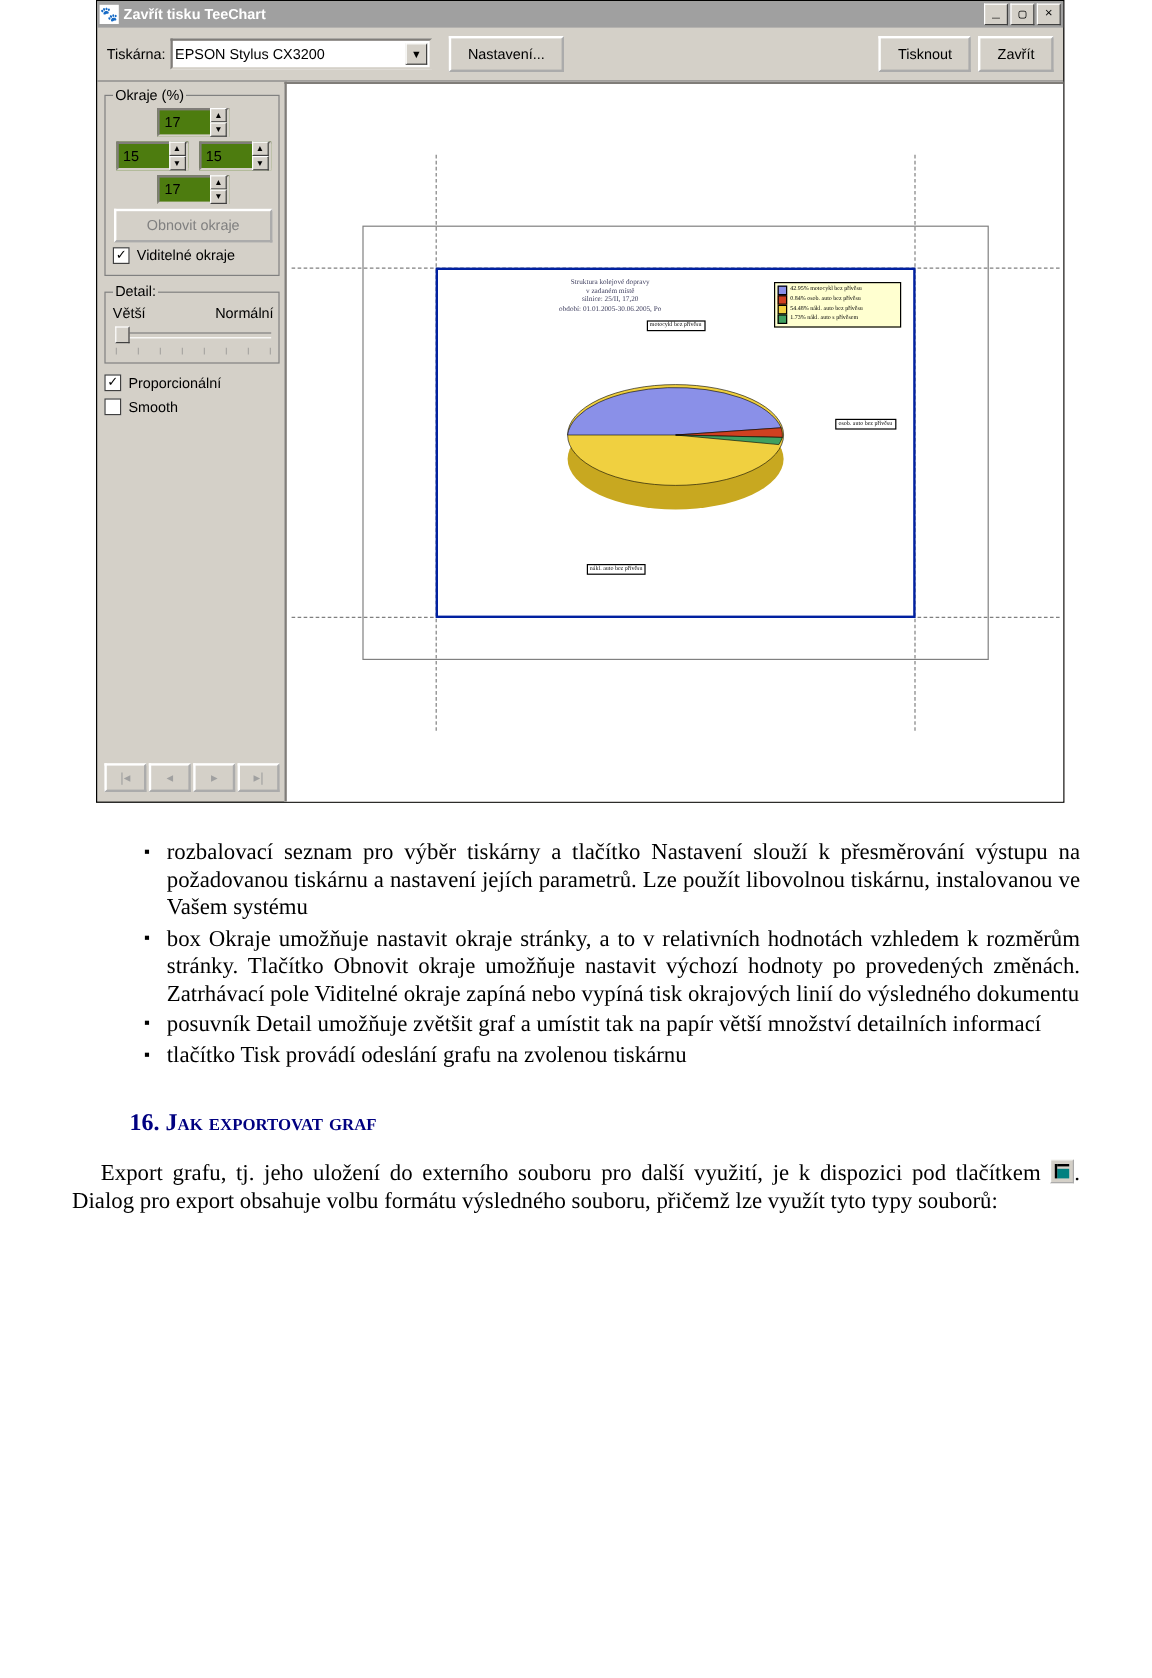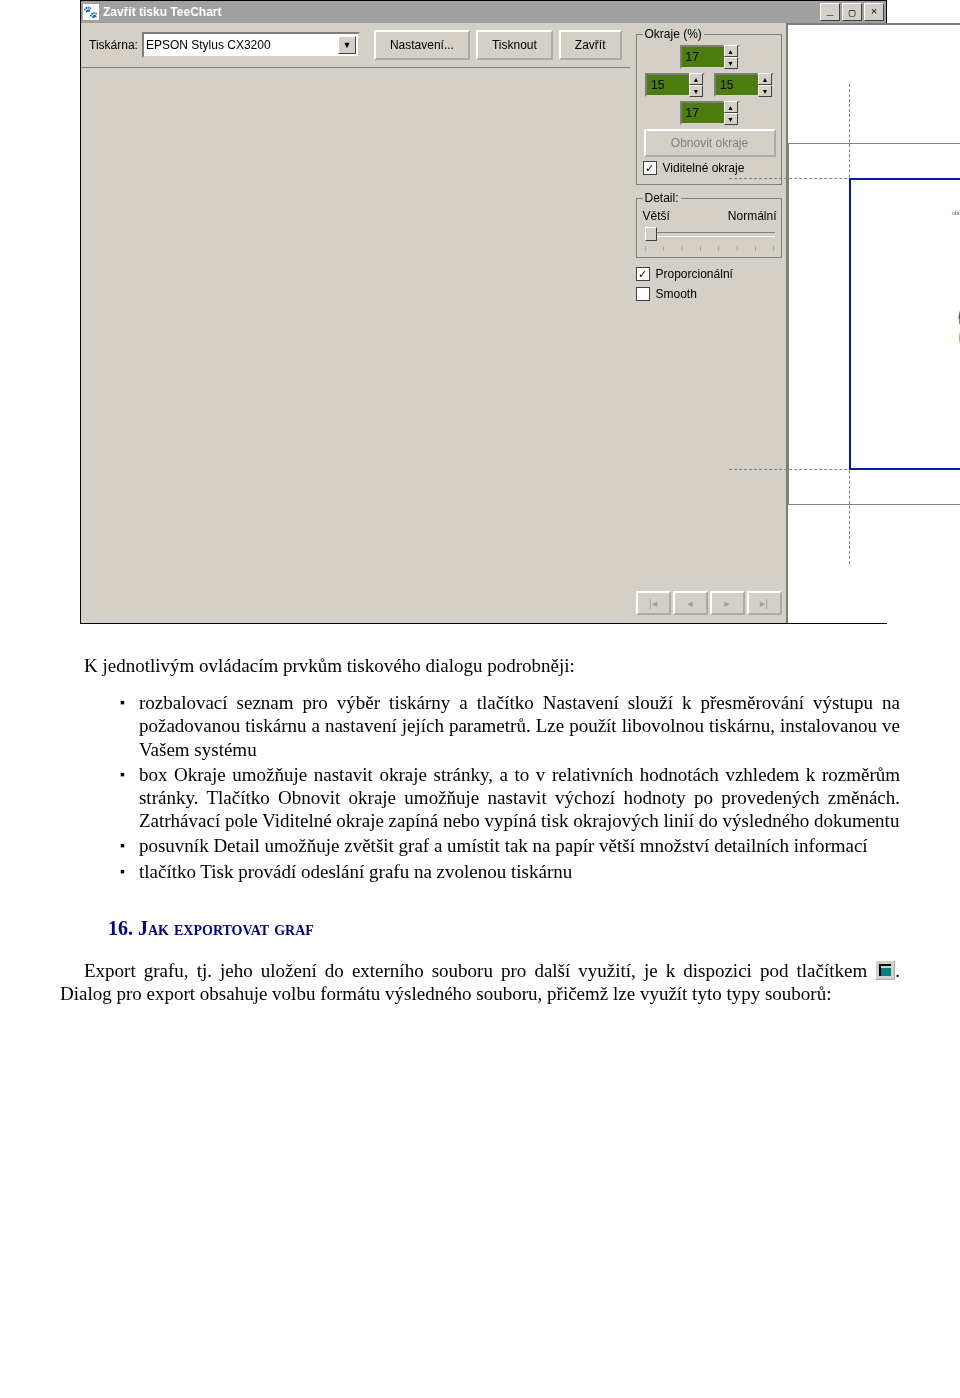--- a/index.html
+++ b/index.html
@@ -43,21 +43,21 @@
     border-right-color:#404040;
     border-bottom-color:#404040;
     margin-right: 2px;
     font-family: "Courier New", monospace;
     font-size: 11px;
     display:flex; align-items:center; justify-content:center;
     color:#000;
   }
   .win-body {
     display:flex;
-    flex-direction: row;
+    flex-direction: column;
   }
   .toolbar-row {
     display:flex;
     align-items:center;
     height: 36px;
     padding: 4px 8px;
     border-bottom: 1px solid #808080;
     font-family: Tahoma, sans-serif;
     font-size: 12px;
   }
@@ -403,21 +403,20 @@
               <div class="callout" style="bottom:30px;left:120px">nákl. auto bez přívěsu</div>
             </div>
           </div>
         </div>
       </div>
     </div>
   </div>
 </div>
 
 <div class="page doc">
-  <p style="text-indent:24px">K jednotlivým ovládacím prvkům tiskového dialogu podrobněji:</p>
   <ul class="bullets">
     <li>
         <span>rozbalovací seznam pro výběr tiskárny a tlačítko Nastavení slouží k přesměrování výstupu na požadovanou tiskárnu a nastavení jejích parametrů. Lze použít libovolnou tiskárnu, instalovanou ve Vašem systému</span>
       </li>
     <li>
         <span>box Okraje umožňuje nastavit okraje stránky, a to v relativních hodnotách vzhledem k rozměrům stránky. Tlačítko Obnovit okraje umožňuje nastavit výchozí hodnoty po provedených změnách. Zatrhávací pole Viditelné okraje zapíná nebo vypíná tisk okrajových linií do výsledného dokumentu</span>
       </li>
     <li>
         <span>posuvník Detail umožňuje zvětšit graf a umístit tak na papír větší množství detailních informací</span>
       </li>

